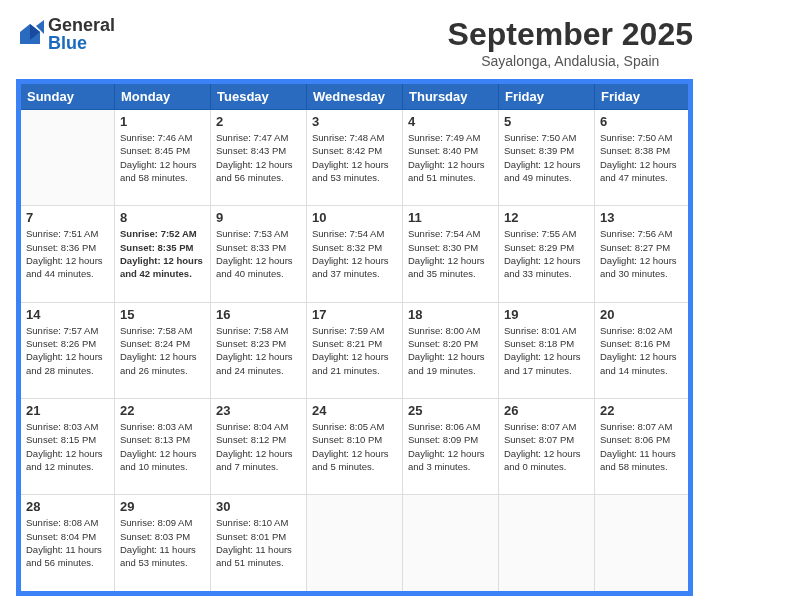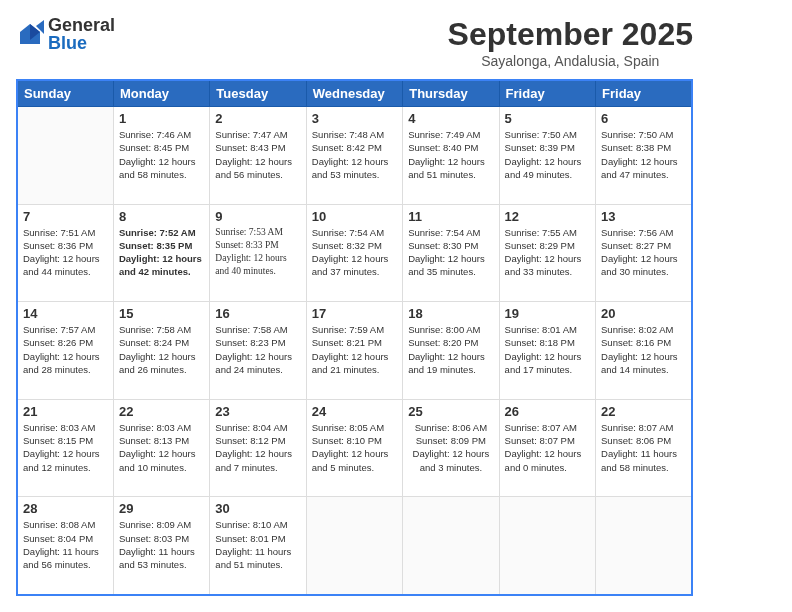--- a/index.html
+++ b/index.html
@@ -54,21 +54,21 @@
       font-size: 32px;
       font-weight: bold;
       color: #333;
     }
     .location {
       font-size: 14px;
       color: #555;
     }
     .calendar {
       flex: 1;
-      border: 2px solid #3b82f6;
+      border: 5px solid #3b82f6;
       border-collapse: collapse;
       width: 100%;
       table-layout: fixed;
     }
     .calendar th {
       background-color: #2a6bbf;
       color: white;
       text-align: left;
       padding: 5px 6px;
       font-size: 13px;
@@ -187,21 +187,21 @@
           </td>
           <td>
             <div class="day-num">8</div>
             <div class="day-info" style="white-space: pre-line; font-weight: bold;">Sunrise: 7:52 AM
 Sunset: 8:35 PM
 Daylight: 12 hours
 and 42 minutes.</div>
           </td>
           <td>
             <div class="day-num">9</div>
-            <div class="day-info" style="white-space: pre-line; font-family: Liberation Serif, serif;">Sunrise: 7:53 AM
+            <div class="day-info" style="white-space: pre-line;">Sunrise: 7:53 AM
 Sunset: 8:33 PM
 Daylight: 12 hours
 and 40 minutes.</div>
           </td>
           <td>
             <div class="day-num">10</div>
             <div class="day-info" style="white-space: pre-line;">Sunrise: 7:54 AM
 Sunset: 8:32 PM
 Daylight: 12 hours
 and 37 minutes.</div>
@@ -303,21 +303,21 @@
           </td>
           <td>
             <div class="day-num">24</div>
             <div class="day-info" style="white-space: pre-line;">Sunrise: 8:05 AM
 Sunset: 8:10 PM
 Daylight: 12 hours
 and 5 minutes.</div>
           </td>
           <td>
             <div class="day-num">25</div>
-            <div class="day-info" style="white-space: pre-line; text-align: center;">Sunrise: 8:06 AM
+            <div class="day-info" style="white-space: pre-line;">Sunrise: 8:06 AM
 Sunset: 8:09 PM
 Daylight: 12 hours
 and 3 minutes.</div>
           </td>
           <td>
             <div class="day-num">26</div>
             <div class="day-info" style="white-space: pre-line;">Sunrise: 8:07 AM
 Sunset: 8:07 PM
 Daylight: 12 hours
 and 0 minutes.</div>

